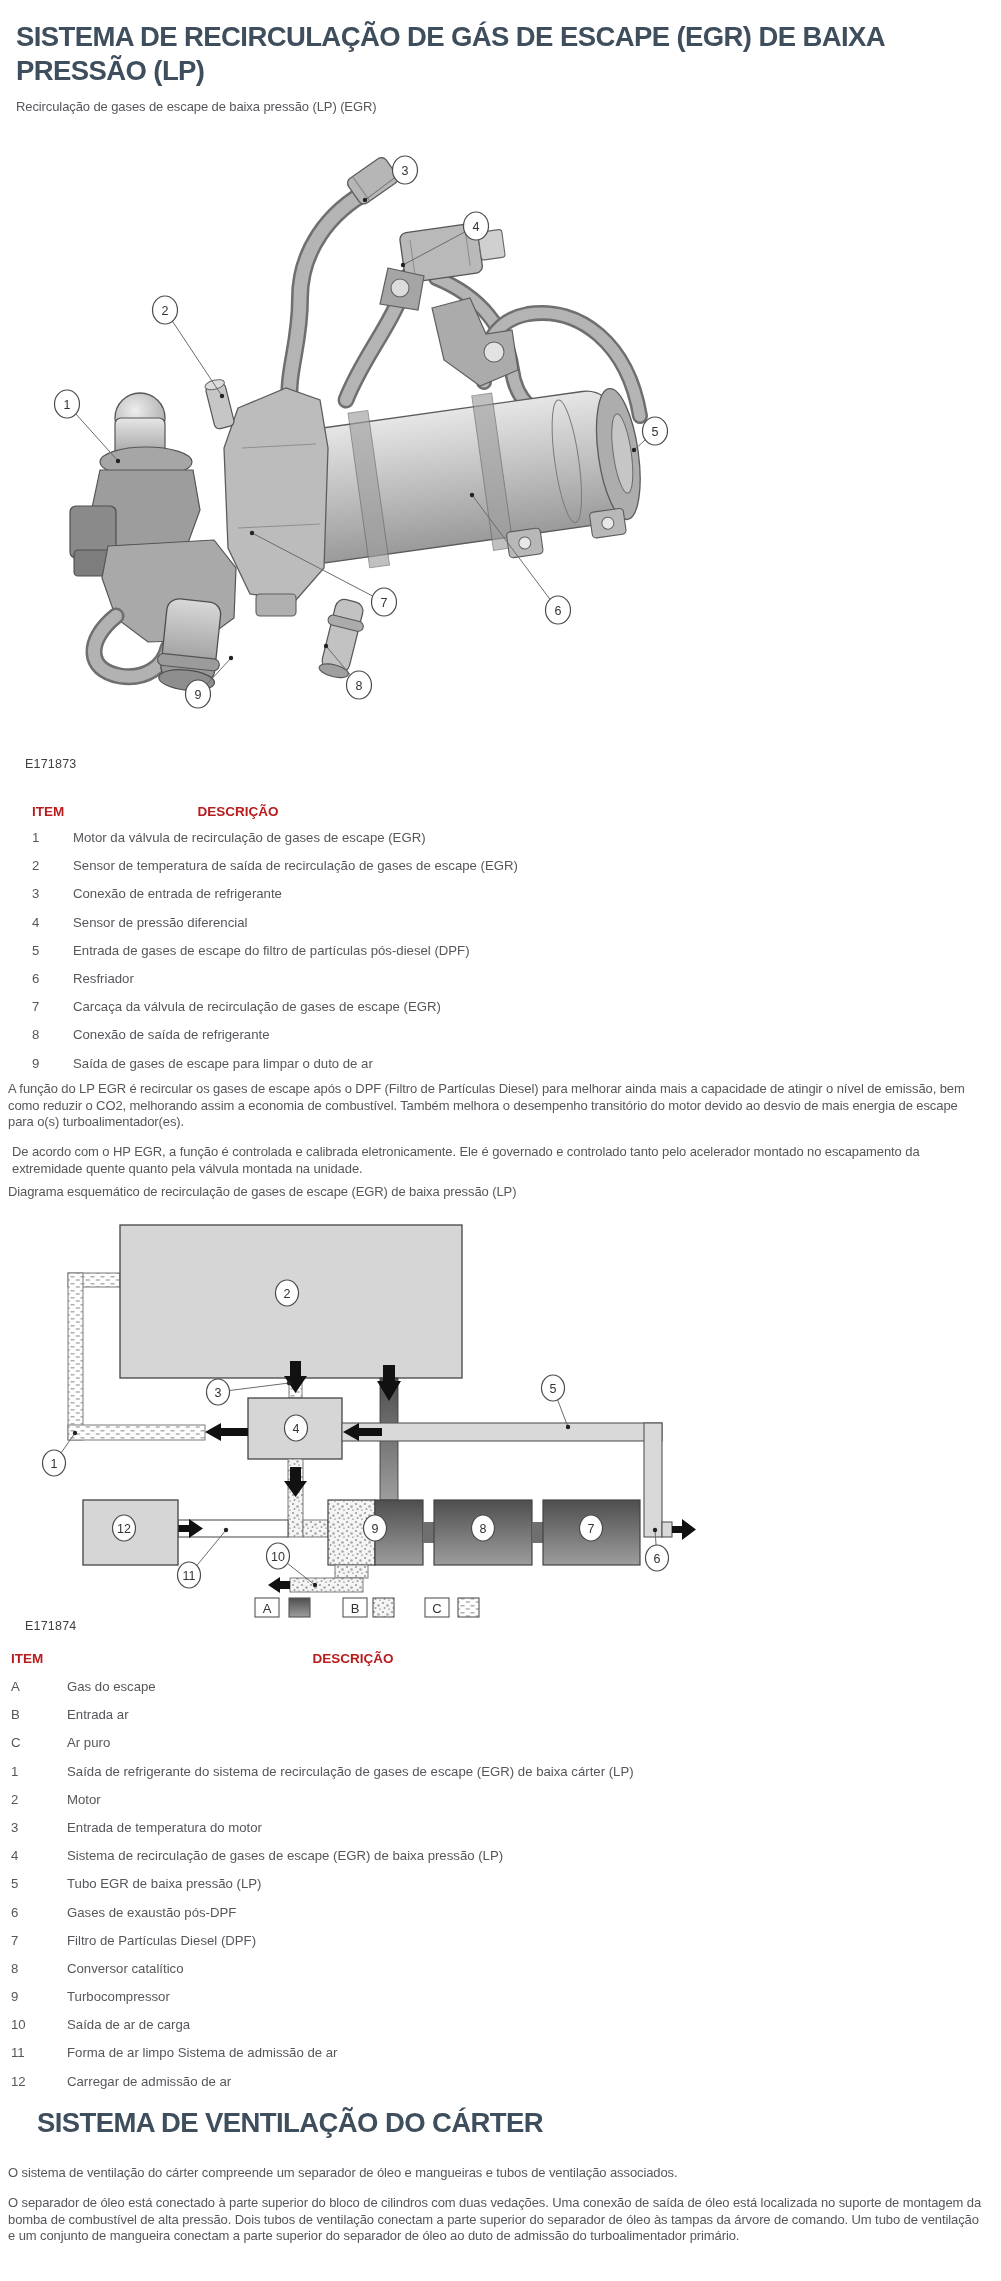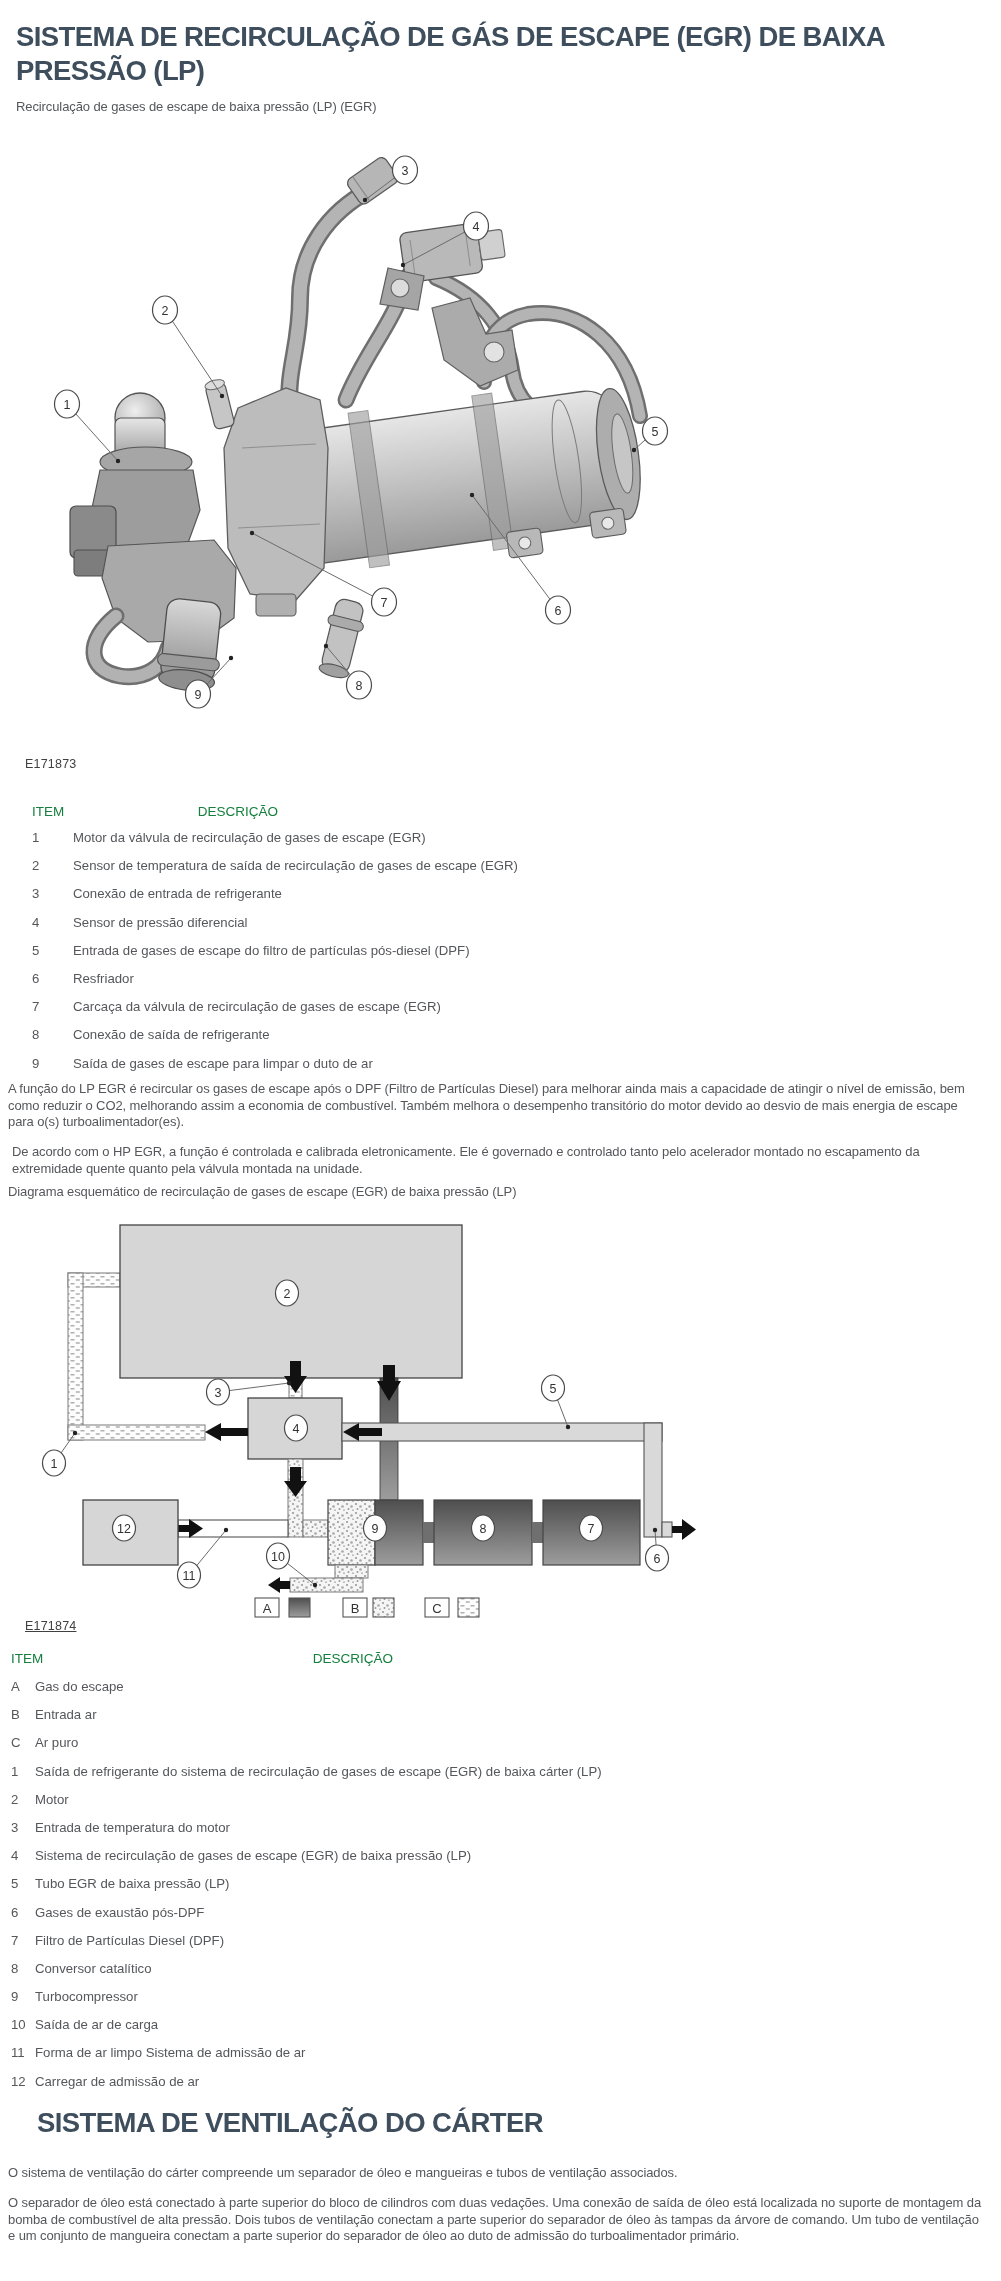--- a/index.html
+++ b/index.html
@@ -12,31 +12,31 @@
   .abs{position:absolute;}
   h1.doc-title, h2.doc-title{
     margin:0;font-weight:bold;color:var(--head-col,#3e4e5d);
     font-size:27.5px;line-height:33.5px;letter-spacing:-0.6px;
   }
   .subtitle, .para, .caption{
     font-size:13px;line-height:16.6px;letter-spacing:-0.1px;color:var(--body-col,#55575b);
   }
   .fig-label{font-size:12.5px;color:#404040;letter-spacing:0.2px;}
   .dtable{font-size:13.2px;color:var(--body-col,#55575b);}
-  .thead{position:relative;height:16px;line-height:16px;font-weight:normal;color:#15803d;font-size:13.5px;}
+  .thead{position:relative;height:16px;line-height:16px;font-weight:bold;color:#b91c1c;font-size:13.5px;}
   .thead .hitem{position:absolute;left:0;}
   .thead .hdesc{position:absolute;text-align:center;}
   #table1 .hdesc{left:41px;width:330px;}
   #table2 .hdesc{left:42px;width:600px;}
   .trows{margin-top:4px;}
   #table2 .trows{margin-top:6px;}
   .trow{position:relative;line-height:28.2px;height:28.2px;white-space:nowrap;}
   .trow .tnum{position:absolute;left:0;}
   #table1 .trow .tdesc{display:block;margin-left:41px;}
-  #table2 .trow .tdesc{display:block;margin-left:24px;}
+  #table2 .trow .tdesc{display:block;margin-left:56px;}
   svg text.cotext{font-family:"Liberation Sans", sans-serif;font-size:12.5px;fill:#333;text-anchor:middle;}
   svg text.legtext{font-family:"Liberation Sans", sans-serif;font-size:13px;fill:#333;text-anchor:middle;}
 </style>
 </head>
 <body style="--head-col: #3e4e5d; --body-col: #55575b;">
 
 <h1 class="doc-title abs" style="left:16px;top:20px;width:992px;">SISTEMA DE RECIRCULAÇÃO DE GÁS DE ESCAPE (EGR) DE BAIXA PRESSÃO (LP)</h1>
 
 <div class="subtitle abs" style="left:16px;top:99px;width:900px;">Recirculação de gases de escape de baixa pressão (LP) (EGR)</div>
 
@@ -388,21 +388,21 @@
       <text x="325" y="407.5" class="legtext">B</text>
       <rect x="343" y="393" width="21" height="19" fill="url(#patB)" stroke="#555" stroke-width="1.1"></rect>
     </g>
     <g>
       <rect x="395" y="393" width="24" height="19" fill="#fff" stroke="#555" stroke-width="1.1"></rect>
       <text x="407" y="407.5" class="legtext">C</text>
       <rect x="428" y="393" width="21" height="19" fill="url(#patC)" stroke="#555" stroke-width="1.1"></rect>
     </g>
   </svg>
 
-<div class="fig-label abs" style="left:25px;top:1619px;text-decoration:underline;">E171874</div>
+<div class="fig-label abs" style="left:25px;top:1619px;">E171874</div>
 
 <div id="table2" class="dtable abs" style="left:11px;top:1651px;width:690px;">
   <div class="thead">
     <span class="hitem">ITEM</span>
     <span class="hdesc">DESCRIÇÃO</span>
   </div>
   <div class="trows" id="t2rows">
       <div class="trow">
         <span class="tnum">A</span>
         <span class="tdesc">Gas do escape</span>

